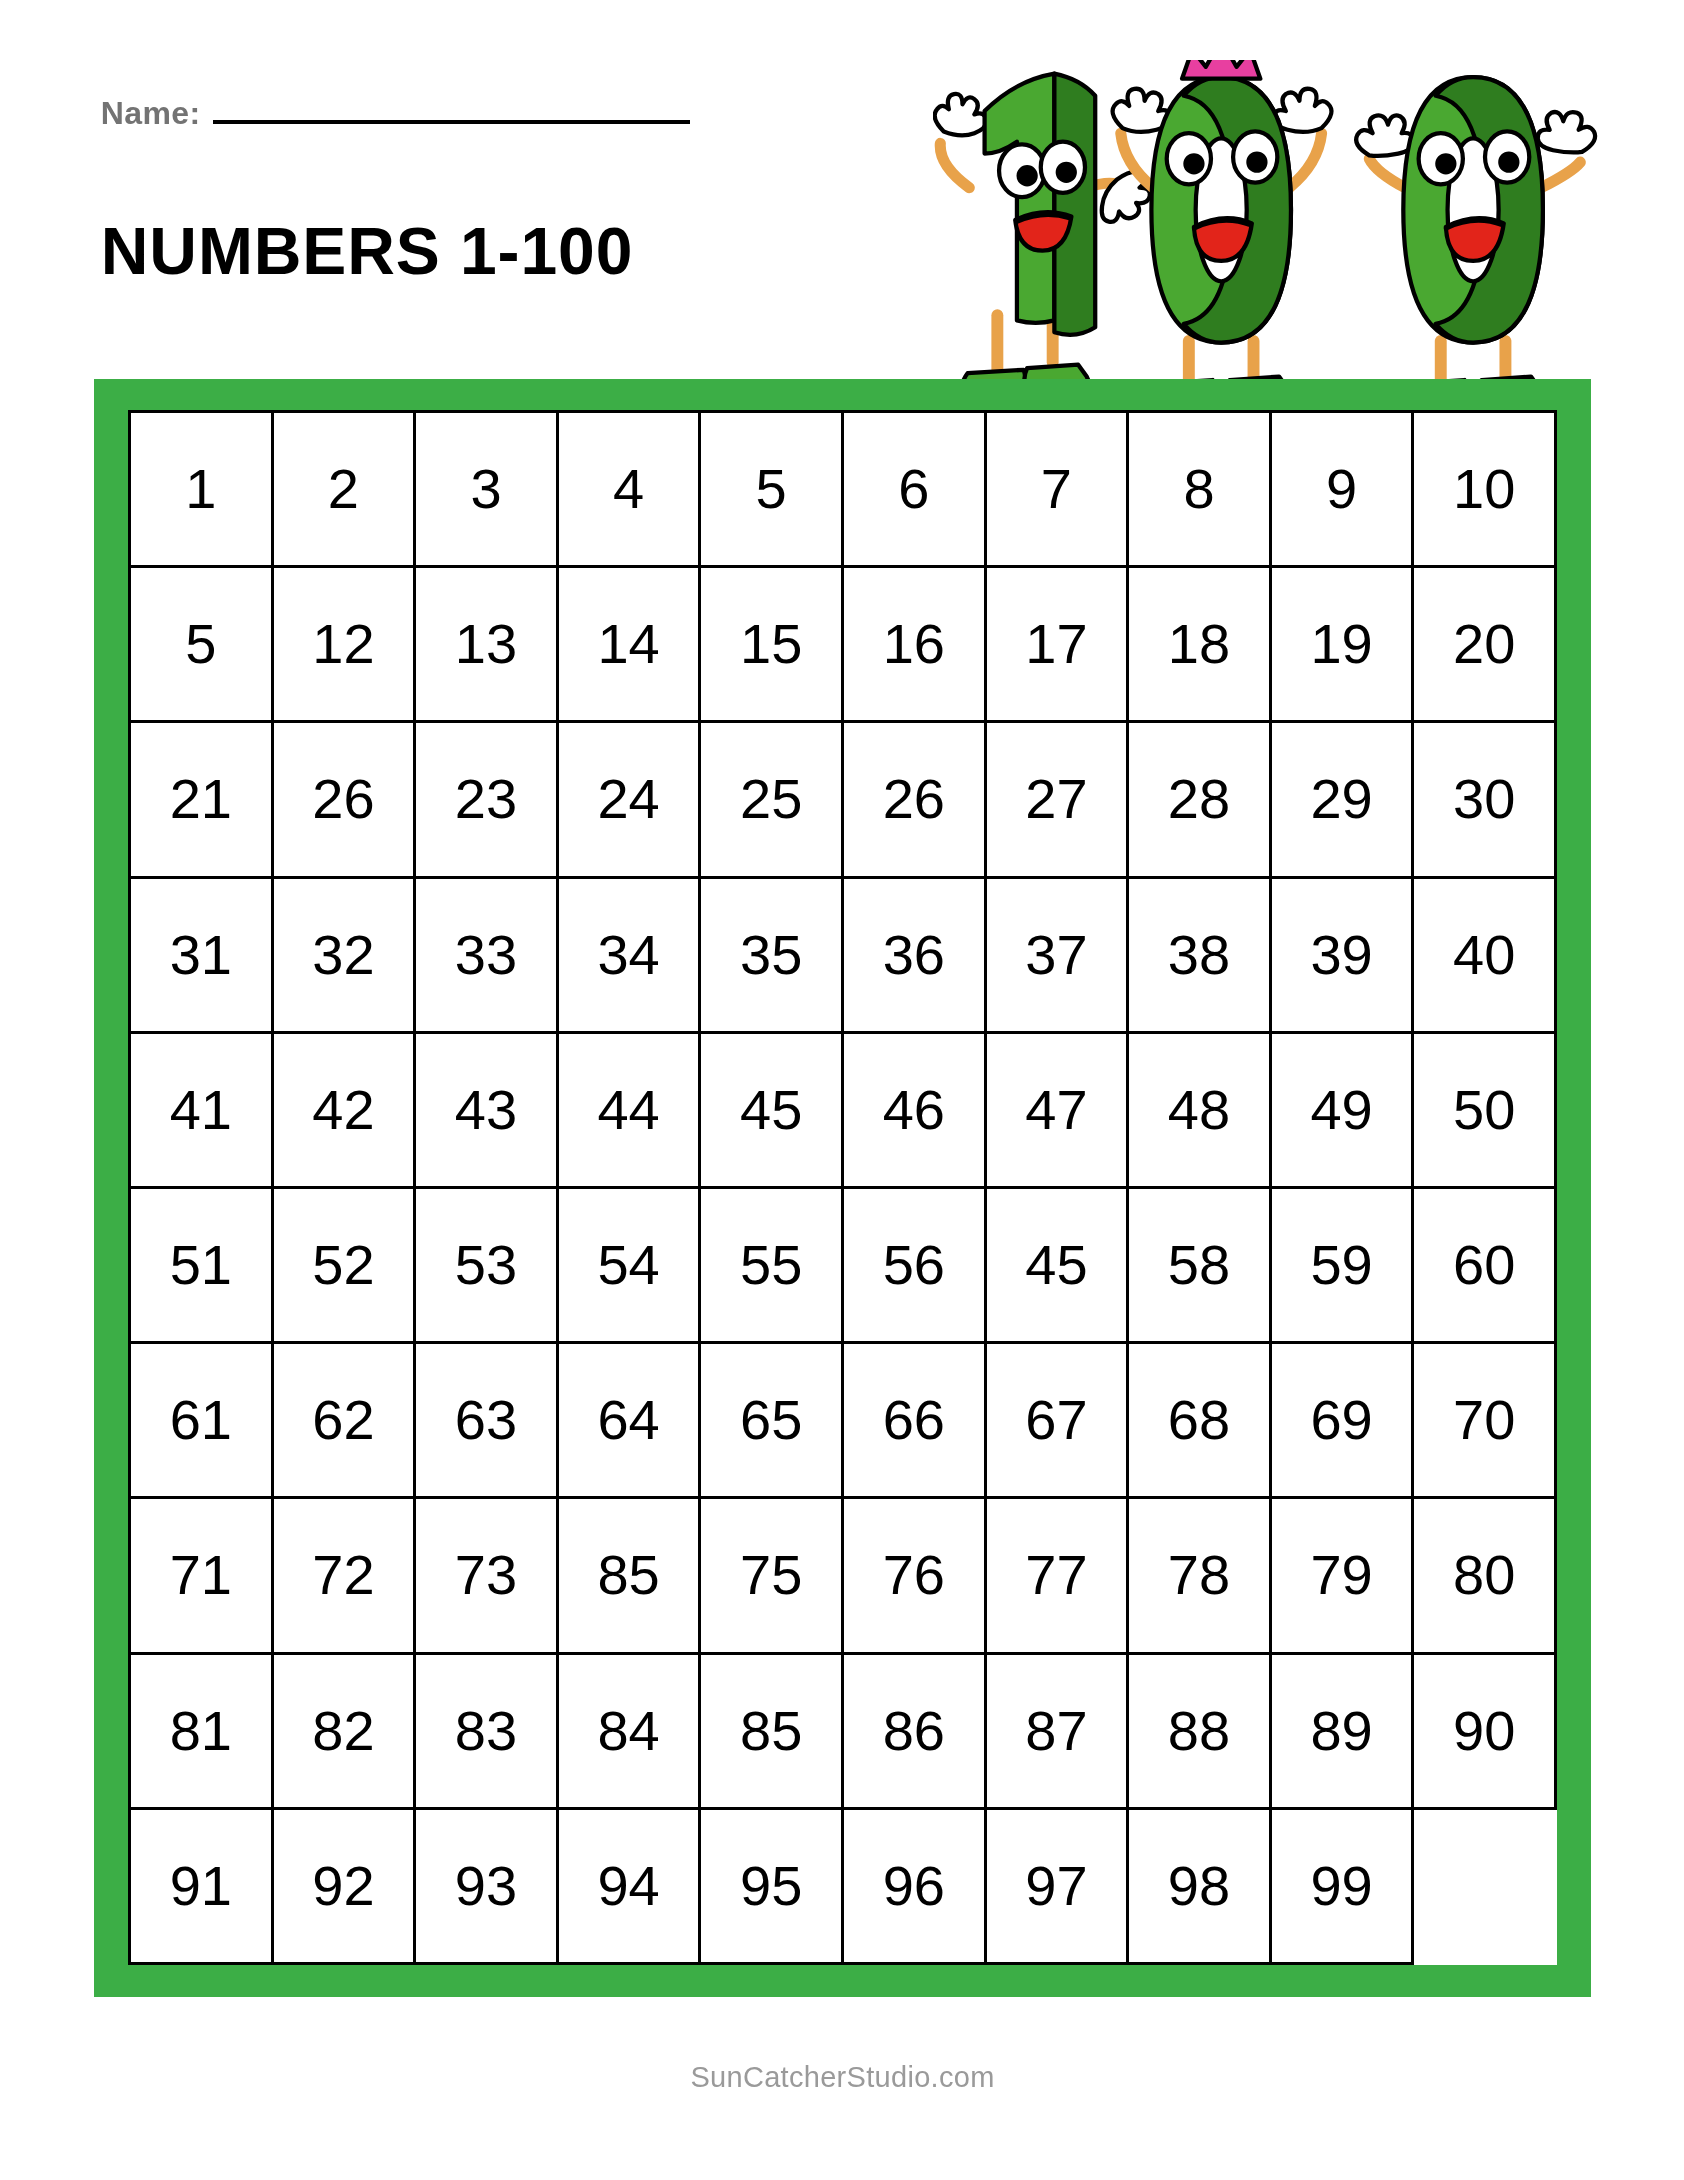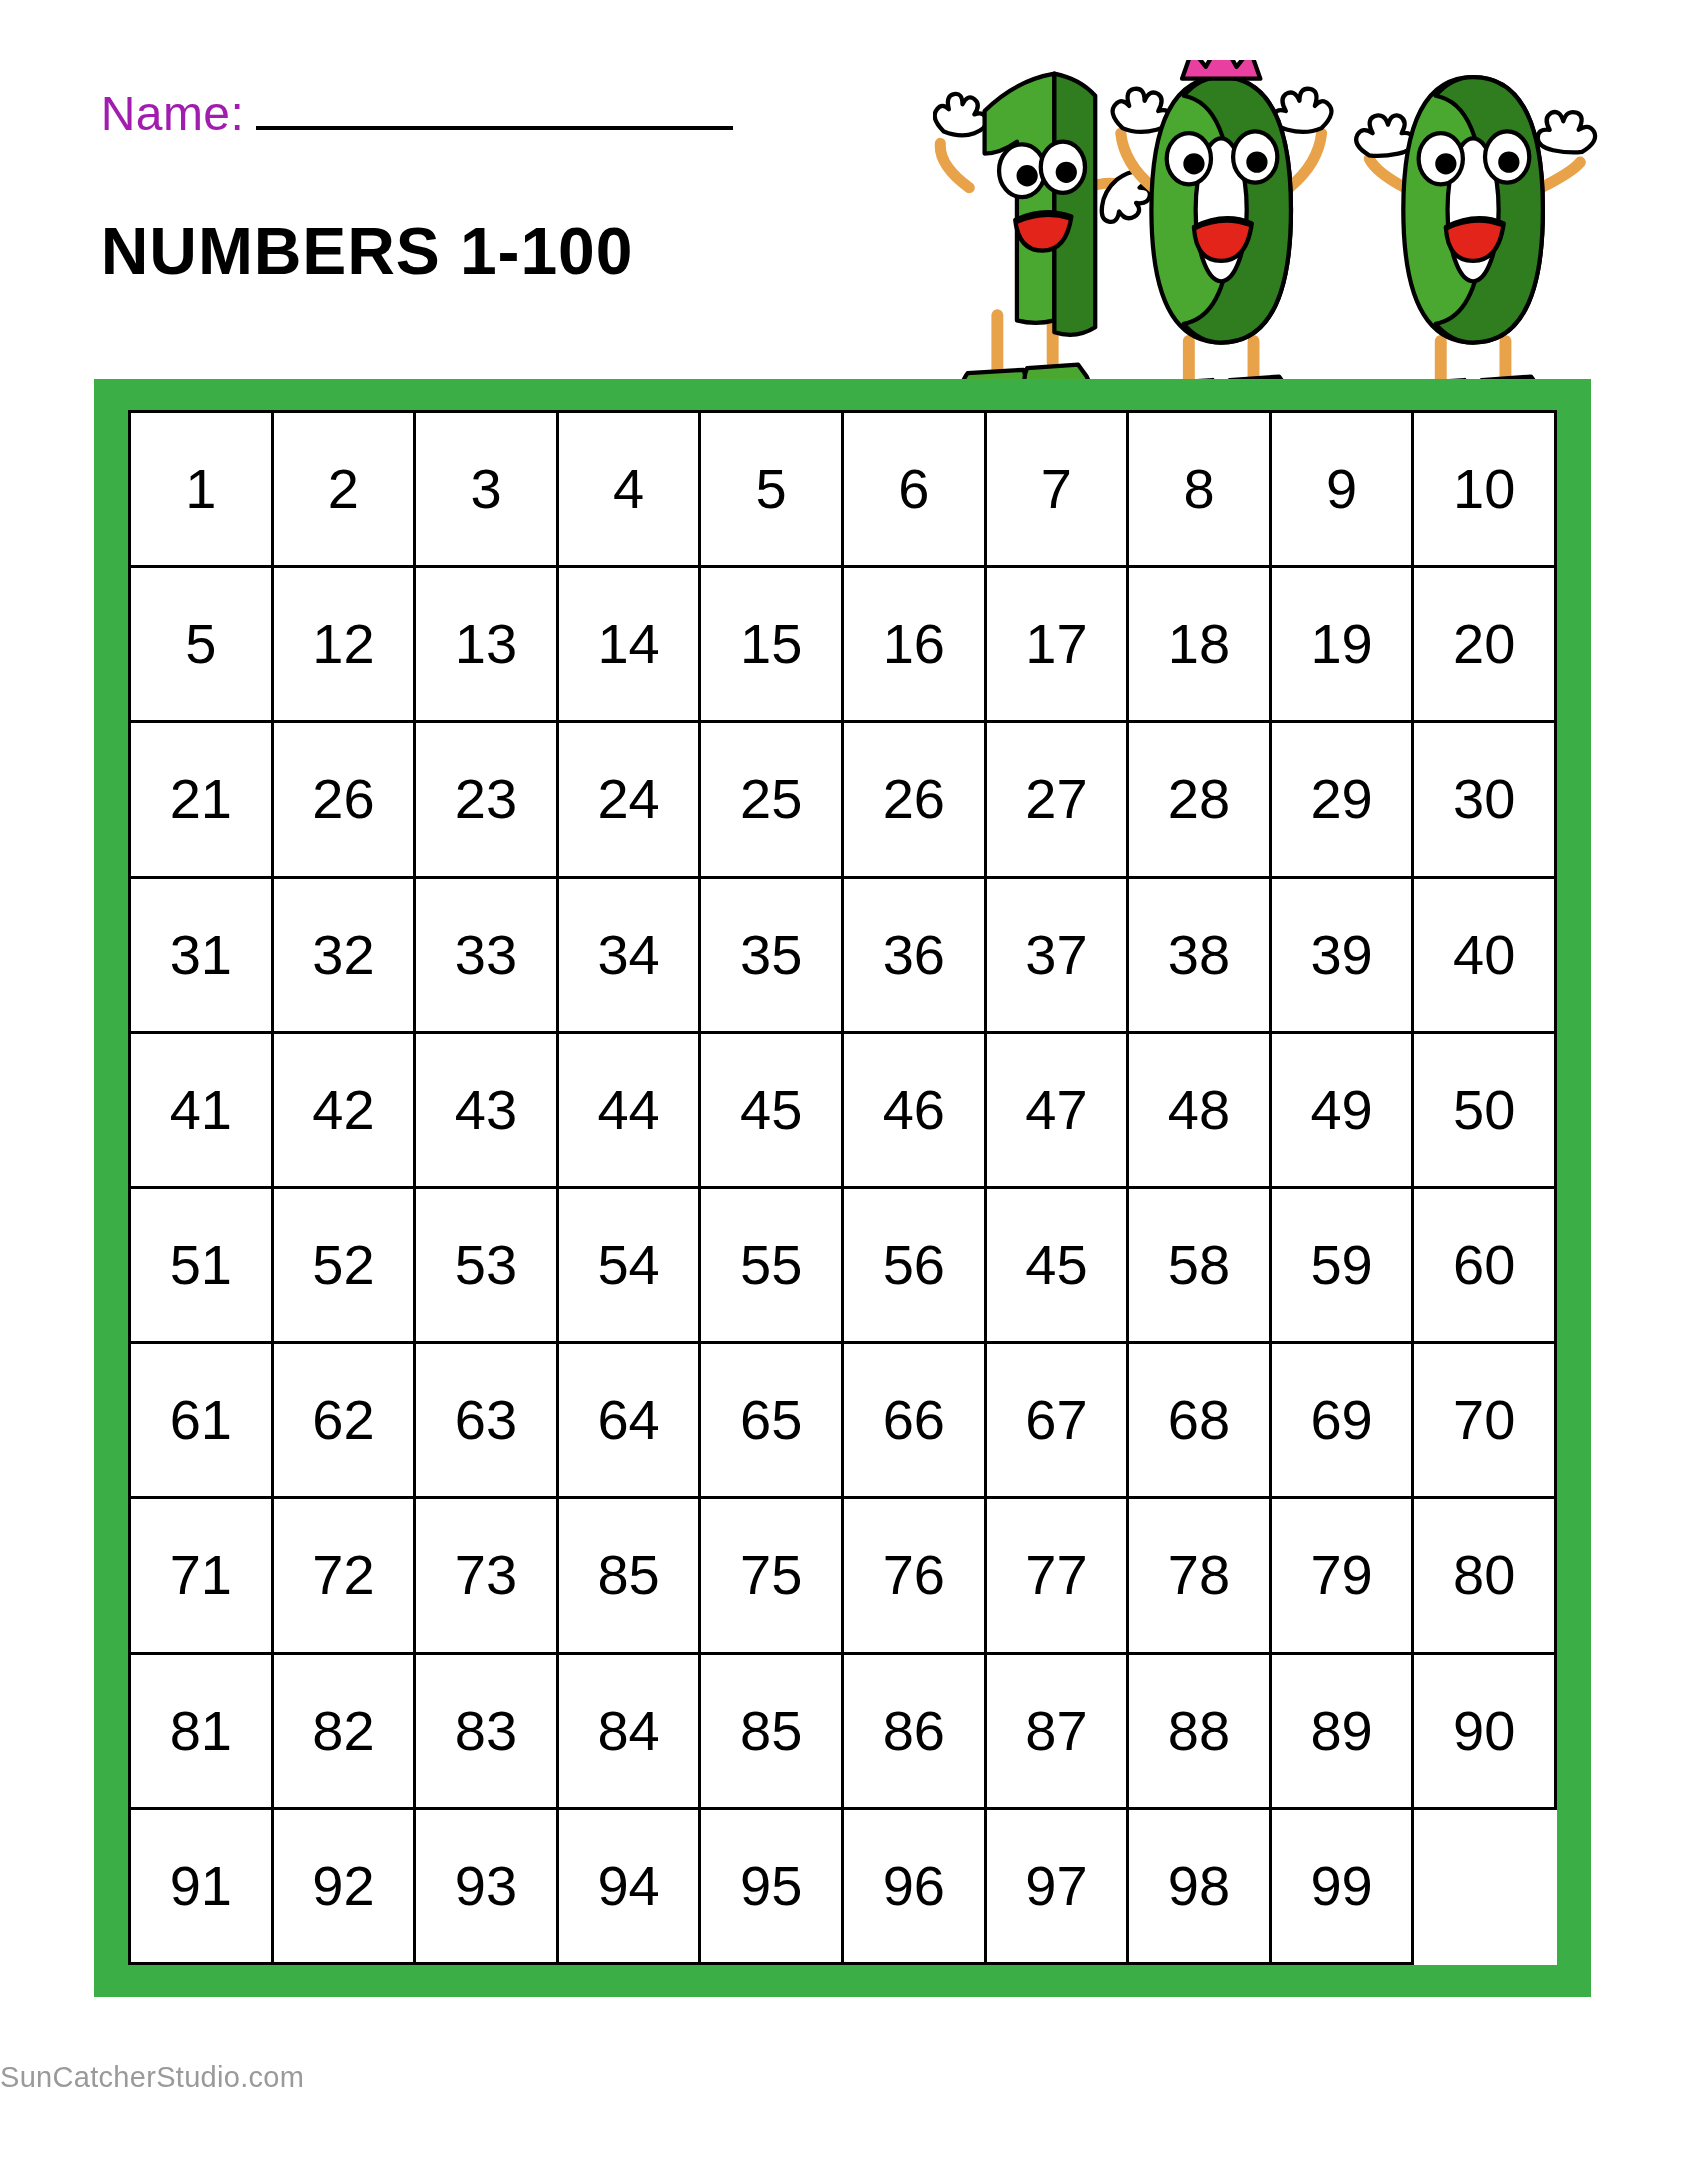--- a/index.html
+++ b/index.html
@@ -33,24 +33,24 @@
 
   .name-row {
     position: absolute;
     left: 6.8px;
     top: 25.6px;
     display: flex;
     align-items: baseline;
     gap: 12px;
   }
   .name-label {
-    font-size: 48px;
-    font-weight: 400;
+    font-size: 32px;
+    font-weight: 700;
     letter-spacing: 0.4px;
-    color: #a21caf;
+    color: #737373;
   }
   .name-line {
     display: inline-block;
     width: 477px;
     border-bottom: 4.3px solid #000;
     height: 34px;
   }
 
   .worksheet-title {
     position: absolute;
@@ -107,20 +107,21 @@
     background: #ffffff;
     line-height: 1;
   }
 
   
   .footer {
     position: absolute;
     left: 0;
     top: 2061px;
     width: 1685px;
+    text-align: center;
     font-size: 29px;
     color: #9a9a9a;
     letter-spacing: 0.3px;
   }
 </style>
 </head>
 <body>
 
 <div class="page">
 

